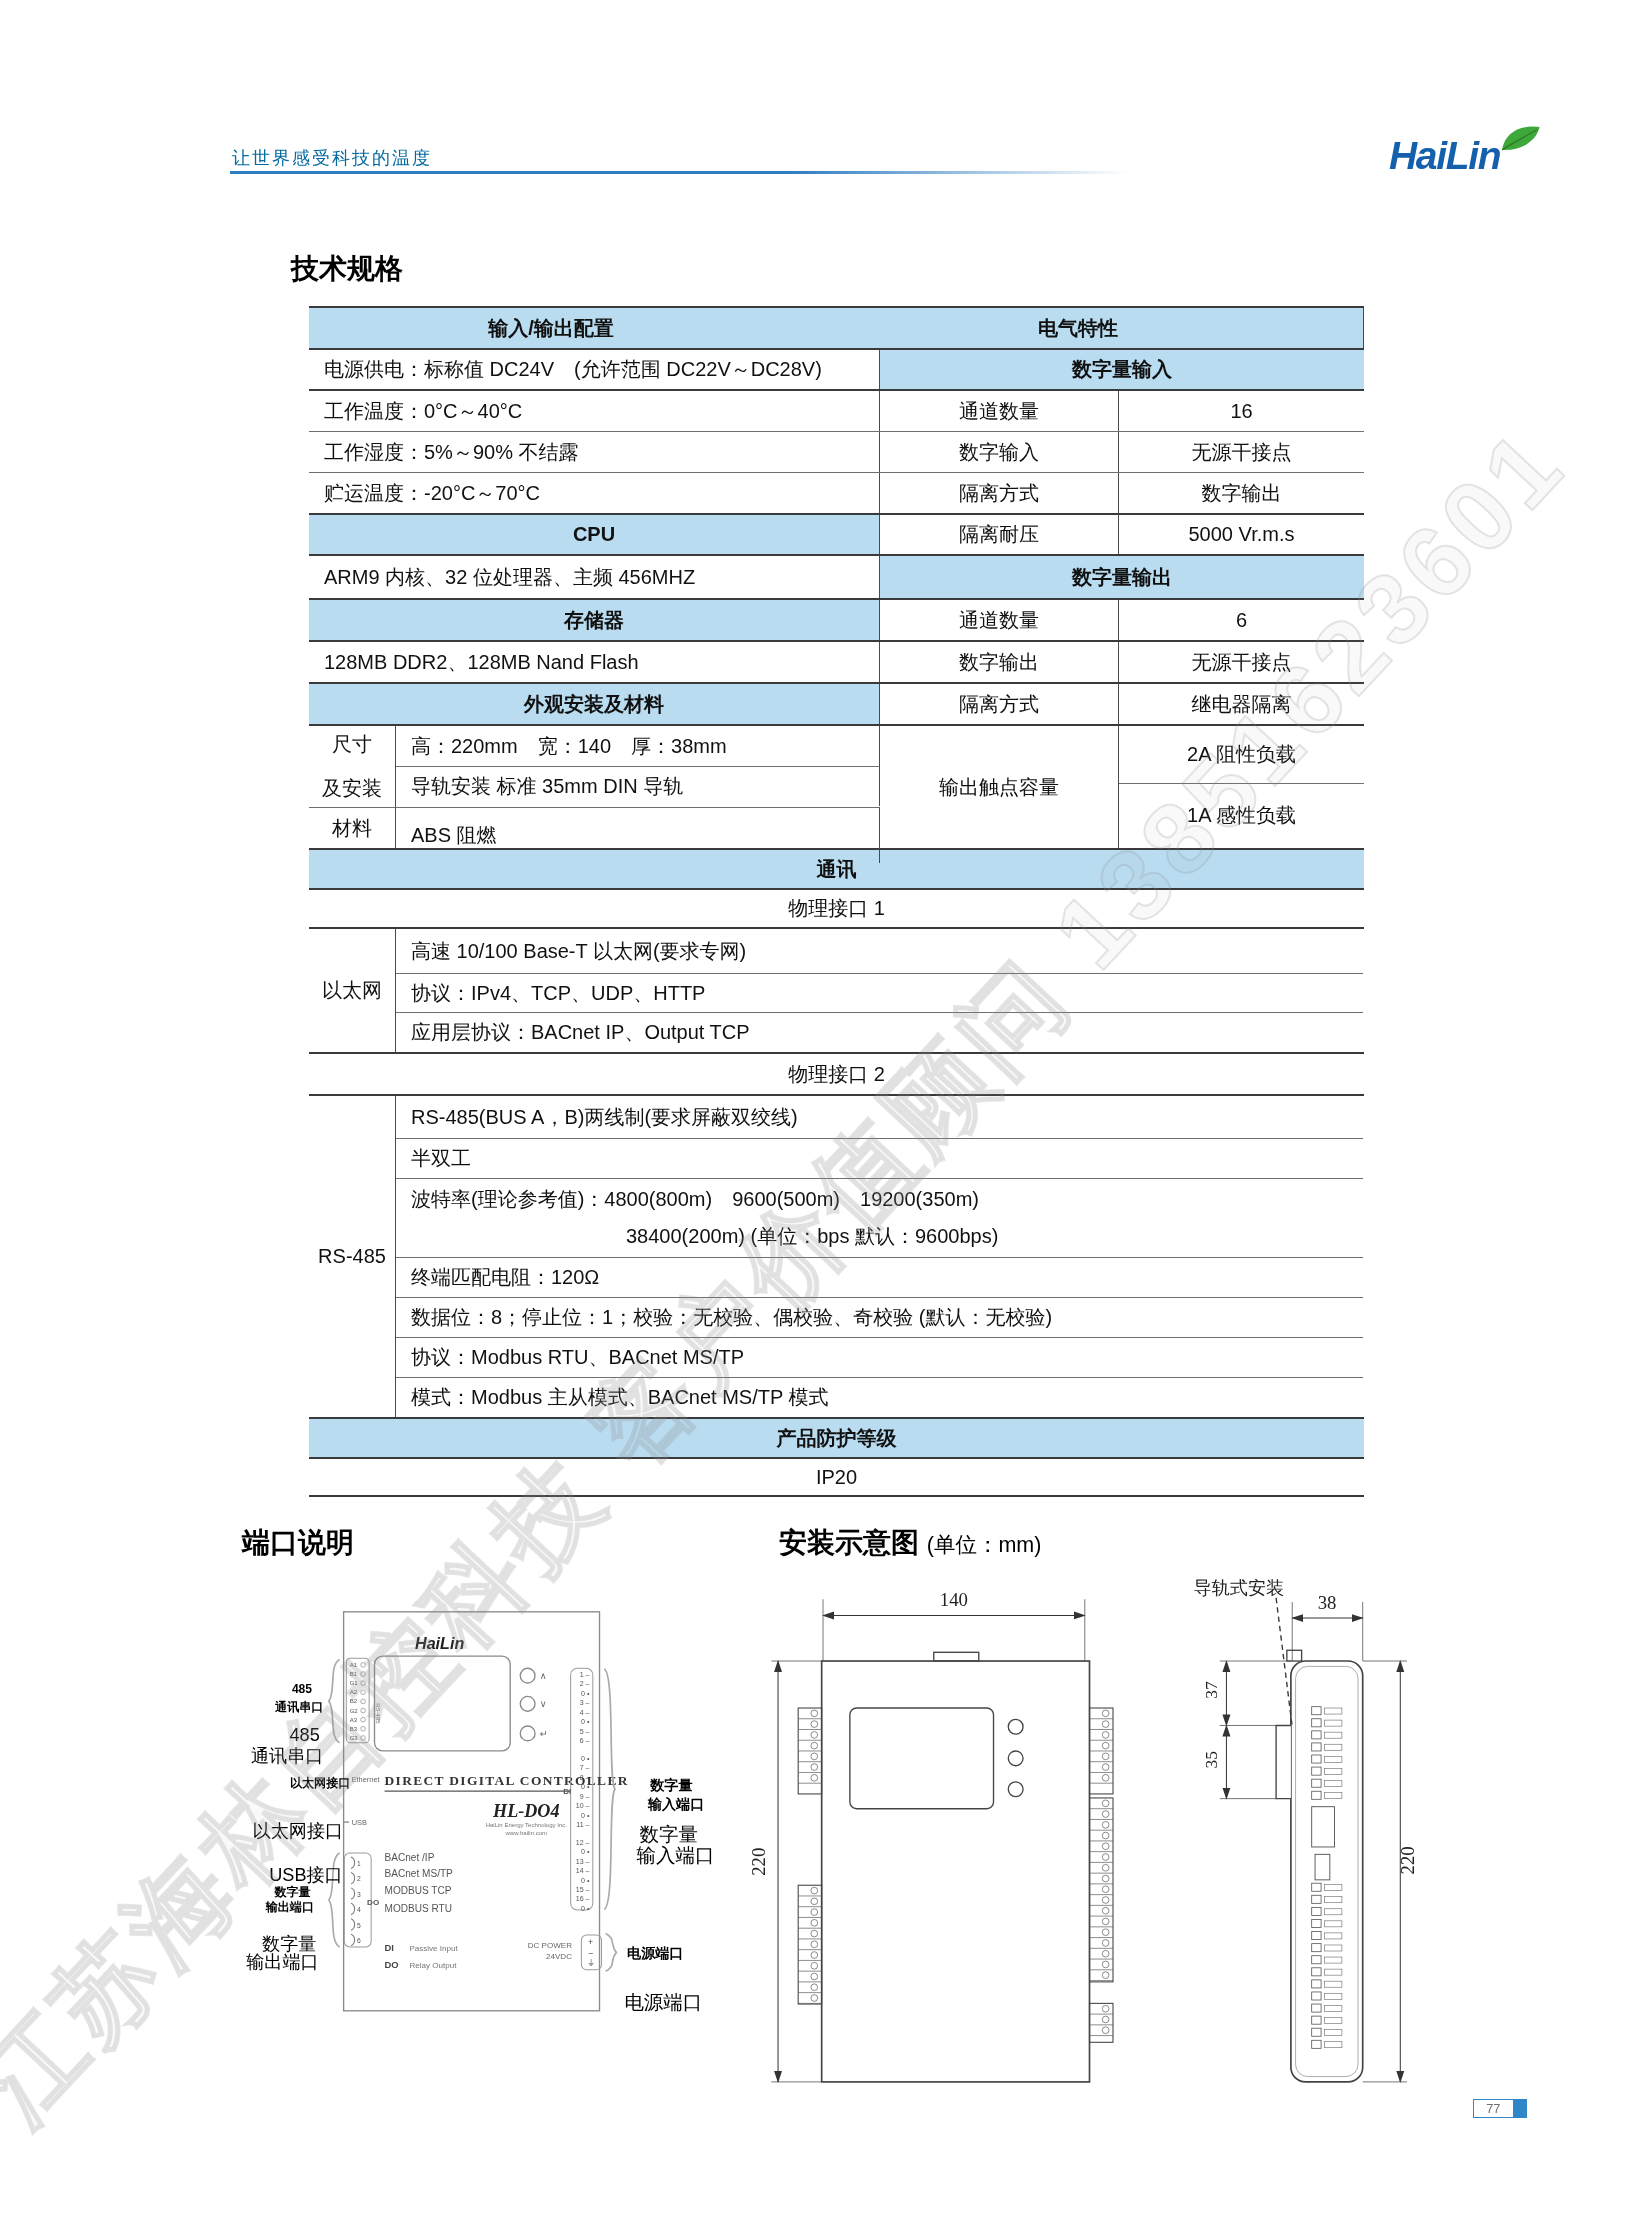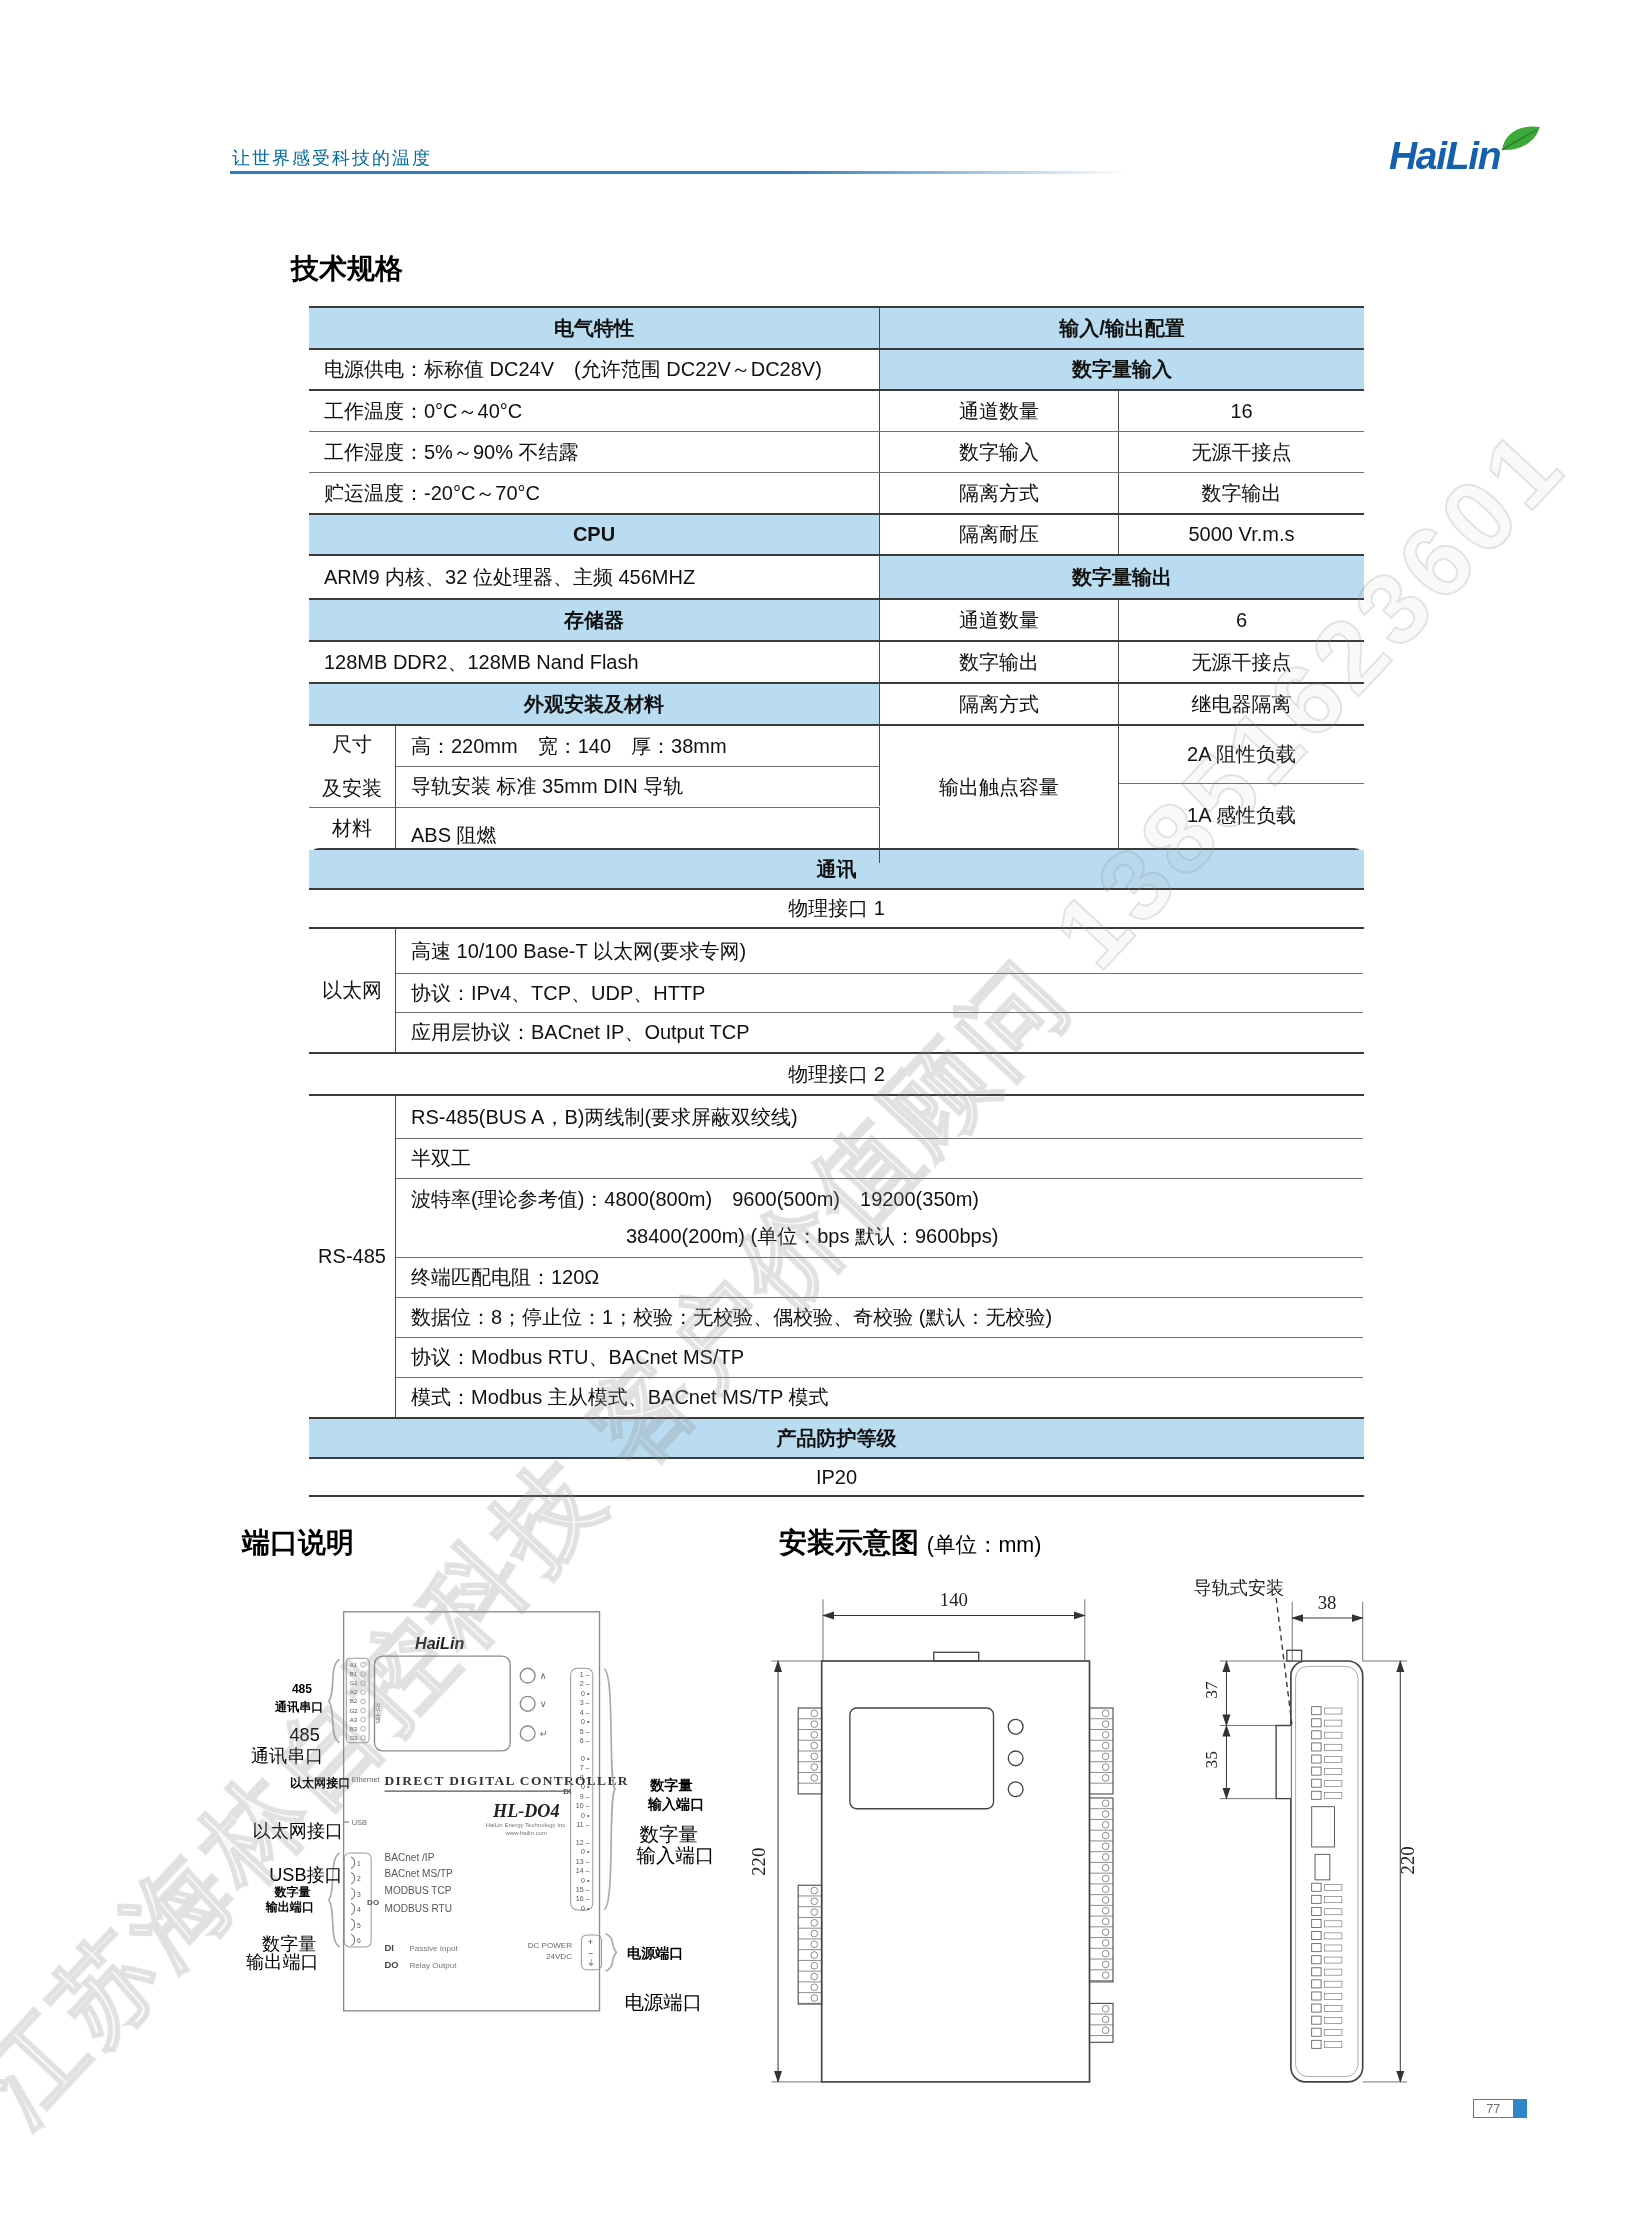--- a/index.html
+++ b/index.html
@@ -70,22 +70,22 @@
     </svg>
   </div>
 
   <div class="watermark">江苏海林自控科技 客户价值顾问 13851623601</div>
 
   <div class="h1" style="left:291px;top:250px;">技术规格</div>
 
   <div class="spec">
 
     <div class="row" style="height:40px;">
+      <div class="cell cWideR blue">输入/输出配置</div>
       <div class="cell cL blue ctr">电气特性</div>
-      <div class="cell cWideR blue">输入/输出配置</div>
     </div>
 
     <div class="row bt-heavy" style="height:39px;">
       <div class="cell cL">电源供电：标称值 DC24V　(允许范围 DC22V～DC28V)</div>
       <div class="cell cWideR blue">数字量输入</div>
     </div>
 
     <div class="row bt-heavy" style="height:40px;">
       <div class="cell cL">工作温度：0°C～40°C</div>
       <div class="cell cM">通道数量</div>
@@ -140,21 +140,21 @@
       </div>
       <div class="abs" style="left:0;top:81px;width:87px;height:41px;border-right:1.3px solid #4a4a4a;border-top:1.3px solid #6f6f6f;justify-content:center;">材料</div>
       <div class="abs" style="left:87px;top:0;width:484px;height:40px;padding-left:15px;border-right:1.3px solid #4a4a4a;">高：220mm　宽：140　厚：38mm</div>
       <div class="abs" style="left:87px;top:40px;width:484px;height:40px;padding-left:15px;border-top:1.3px solid #6f6f6f;border-right:1.3px solid #4a4a4a;">导轨安装  标准 35mm DIN 导轨</div>
       <div class="abs" style="left:87px;top:81px;width:484px;height:56px;padding-left:15px;border-top:1.3px solid #6f6f6f;border-right:1.3px solid #4a4a4a;">ABS 阻燃</div>
       <div class="abs" style="left:571px;top:0;width:239px;height:122px;border-right:1.3px solid #4a4a4a;justify-content:center;">输出触点容量</div>
       <div class="abs" style="left:810px;top:0;width:245px;height:57px;justify-content:center;">2A  阻性负载</div>
       <div class="abs" style="left:810px;top:57px;width:245px;height:64px;border-top:1.3px solid #6f6f6f;justify-content:center;">1A  感性负载</div>
     </div>
 
-    <div class="row bt-heavy" style="height:38px;border-radius:10px;">
+    <div class="row bt-heavy" style="height:38px;">
       <div class="cell cFull blue">通讯</div>
     </div>
     <div class="row bt-heavy" style="height:37px;">
       <div class="cell cFull">物理接口 1</div>
     </div>
 
     <div class="grp bt-heavy">
       <div class="grpLabel">以太网</div>
       <div class="grpBody">
         <div class="crow" style="height:44px;">高速 10/100 Base-T 以太网(要求专网)</div>

